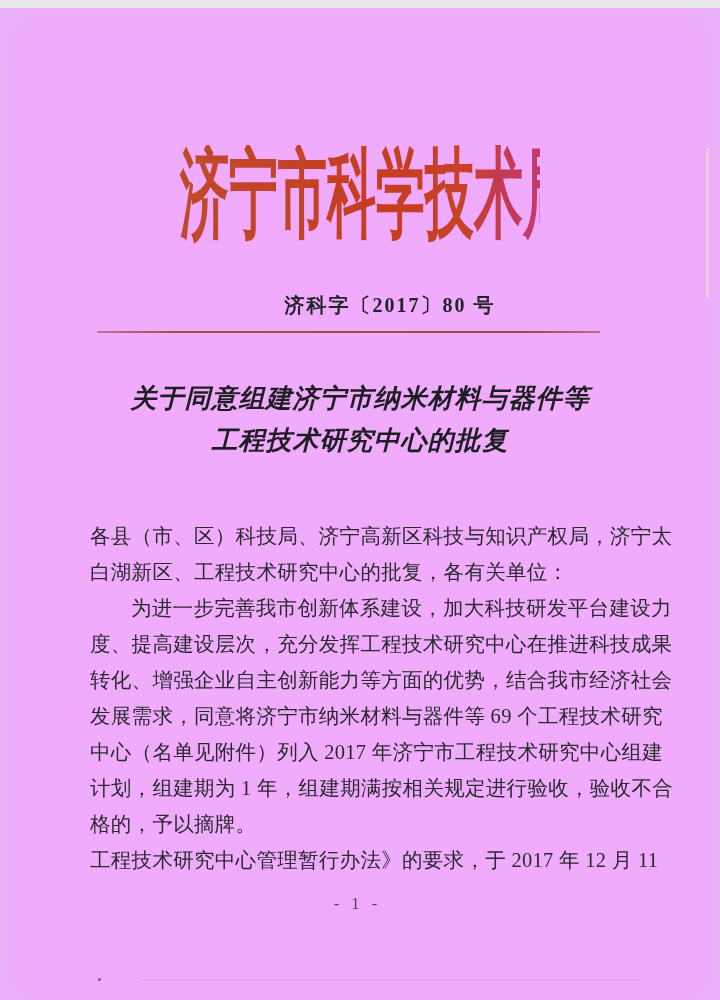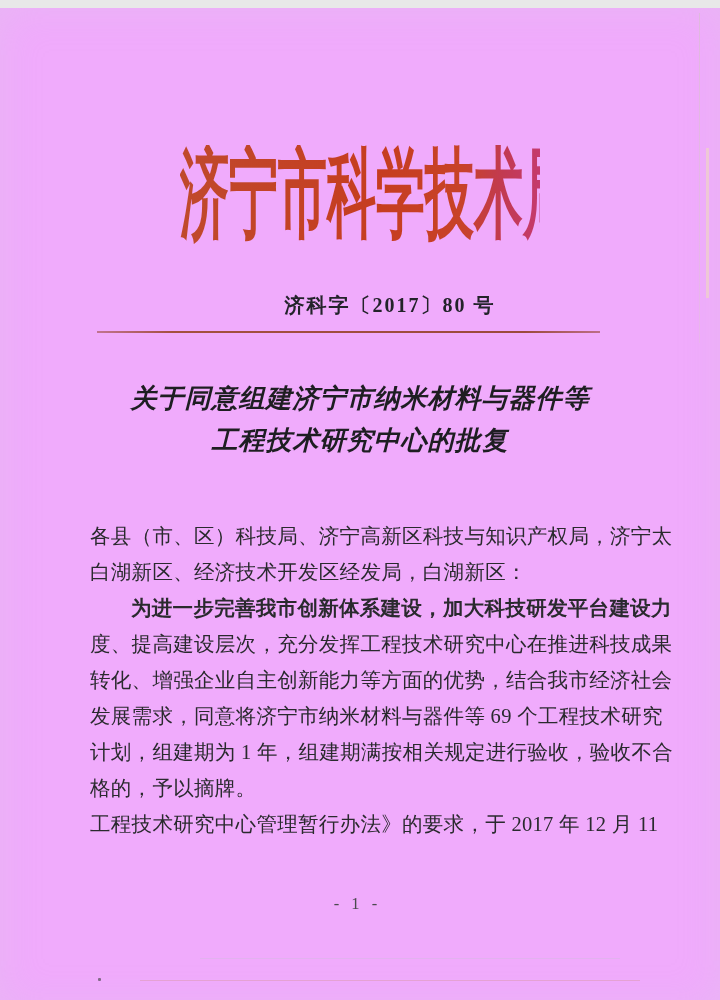--- a/index.html
+++ b/index.html
@@ -82,21 +82,21 @@
     color: #2a2a2e;
   }
   .body-line {
     height: 36px;
     line-height: 36px;
     text-align: justify;
     text-align-last: justify;
     white-space: nowrap;
     letter-spacing: 0.3px;
   }
-  .body-line.indent { text-indent: 2em; font-weight: bold; }
+  .body-line.indent { text-indent: 2em; }
   .body-line.no-fill { text-align-last: left; }
   
   .page-number {
     position: absolute;
     top: 886px;
     left: 0;
     width: 715px;
     text-align: center;
     font-size: 16.5px;
     letter-spacing: 4px;
@@ -141,25 +141,26 @@
   <div class="red-rule"></div>
 
   <div class="doc-title">
     <div>关于同意组建济宁市纳米材料与器件等</div>
     <div>工程技术研究中心的批复</div>
   </div>
 
   <div class="body-block">
 
   <div class="body-line">各县（市、区）科技局、济宁高新区科技与知识产权局，济宁太</div>
-      <div class="body-line no-fill">白湖新区、经济技术开发区经发局，白湖新区：</div>
+      <div class="body-line no-fill">白湖新区、工程技术研究中心的批复，各有关单位：</div>
       <div class="body-line indent">为进一步完善我市创新体系建设，加大科技研发平台建设力</div>
       <div class="body-line">度、提高建设层次，充分发挥工程技术研究中心在推进科技成果</div>
       <div class="body-line">转化、增强企业自主创新能力等方面的优势，结合我市经济社会</div>
       <div class="body-line">发展需求，同意将济宁市纳米材料与器件等 69 个工程技术研究</div>
+      <div class="body-line">中心（名单见附件）列入 2017 年济宁市工程技术研究中心组建</div>
       <div class="body-line">计划，组建期为 1 年，组建期满按相关规定进行验收，验收不合</div>
       <div class="body-line no-fill">格的，予以摘牌。</div>
       <div class="body-line">工程技术研究中心管理暂行办法》的要求，于 2017 年 12 月 11</div>
     </div>
 
   <div class="page-number">- 1 -</div>
 
   <div class="artifact edge-line-v1"></div>
   <div class="artifact edge-line-v2"></div>
   <div class="artifact faint-line-h1"></div>

